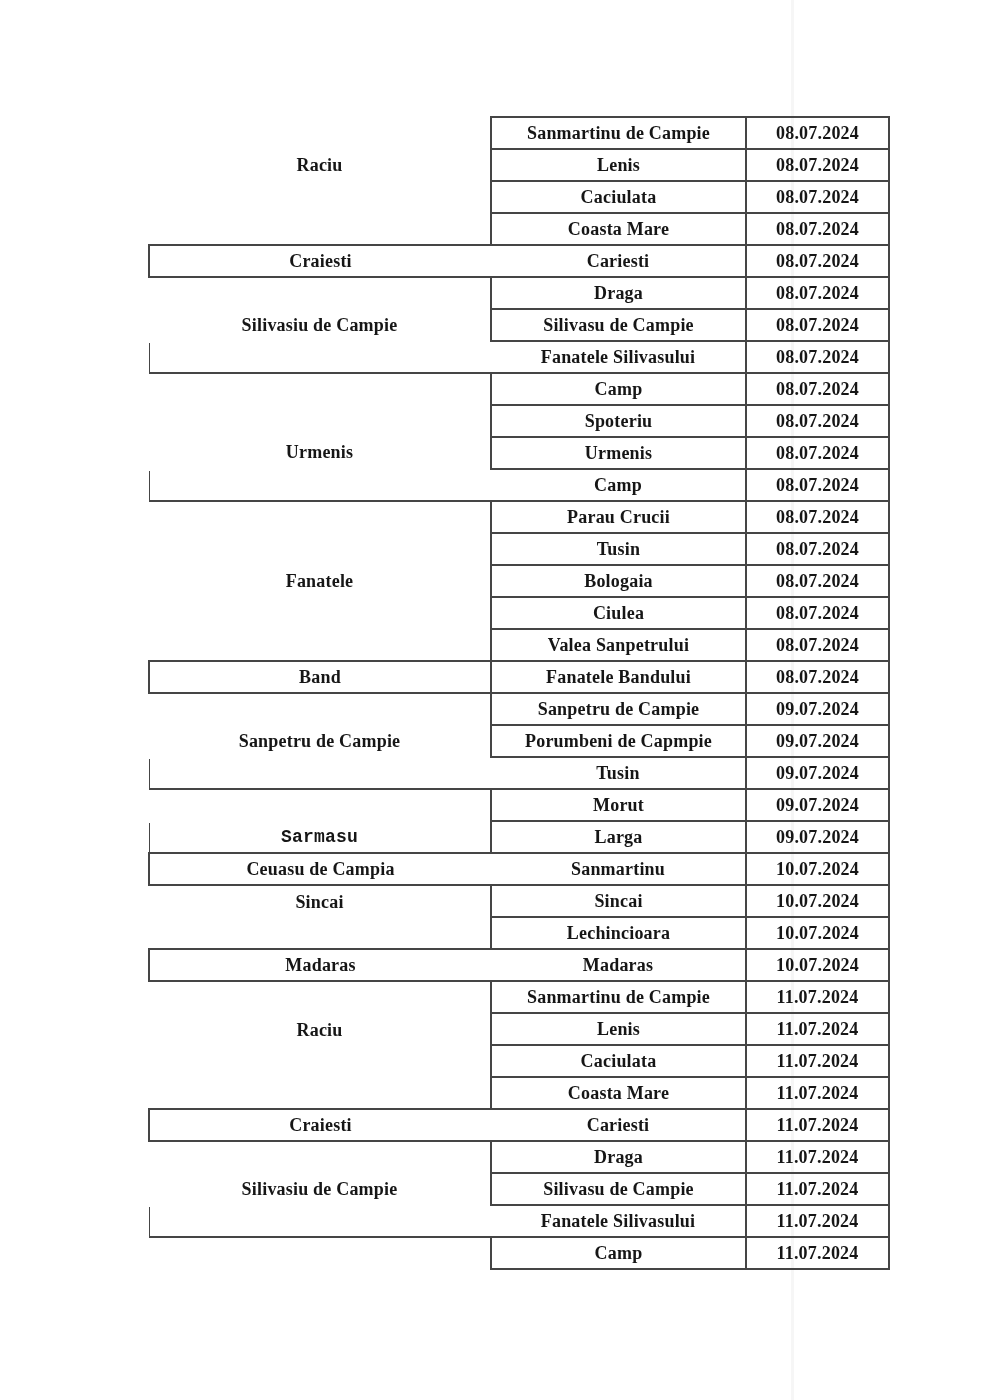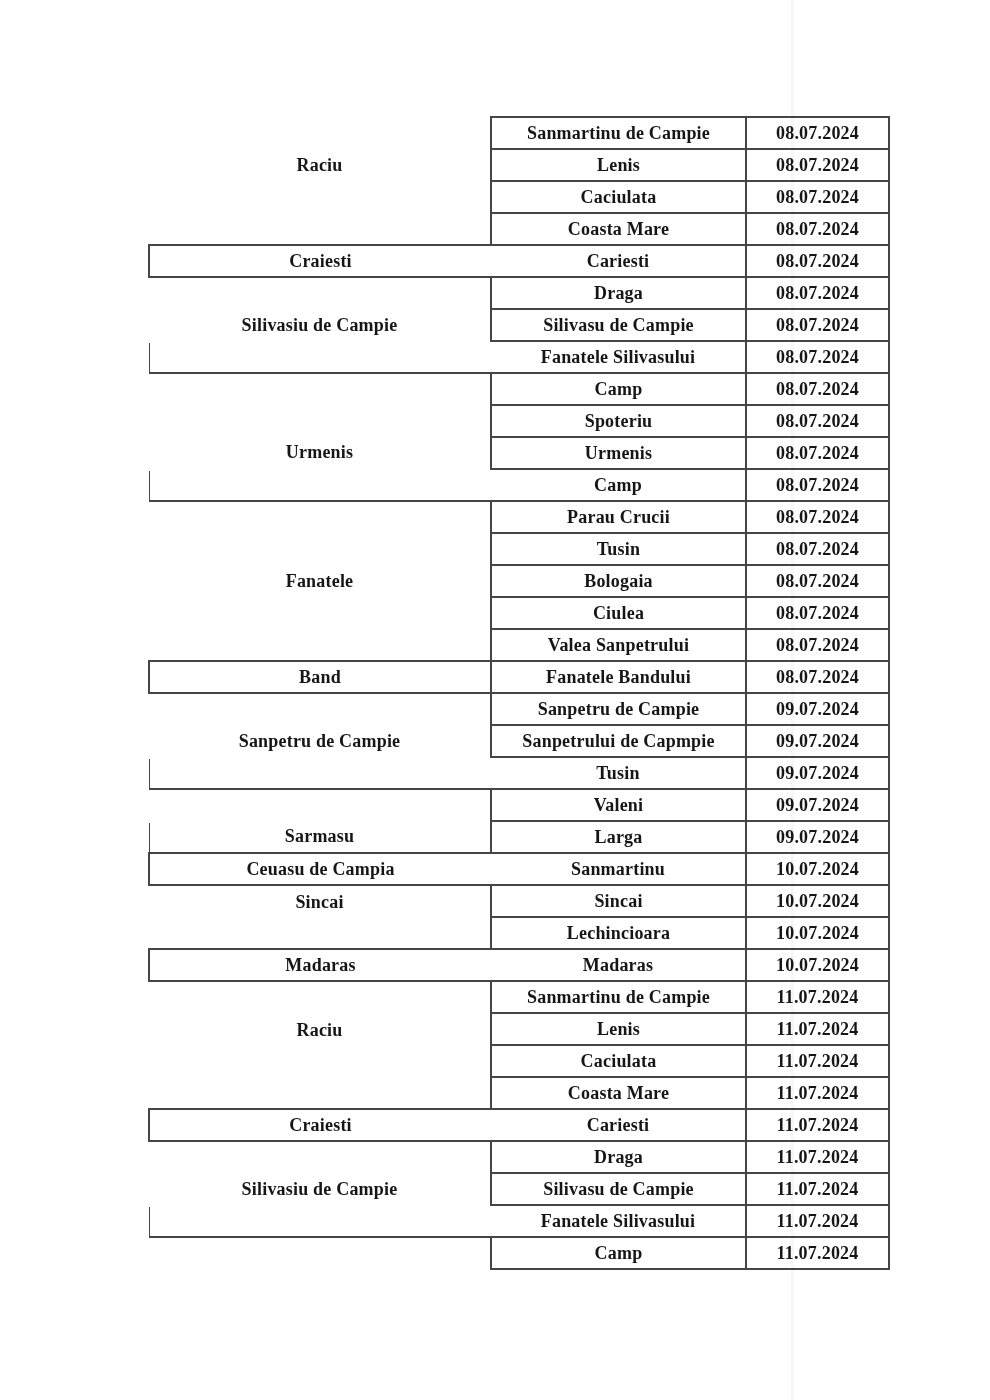--- a/index.html
+++ b/index.html
@@ -167,30 +167,30 @@
           <td class="ccell bl bt bb" rowspan="1"><span class="clabel">Band</span></td>
           <td class="vcell">Fanatele Bandului</td>
           <td class="dcell">08.07.2024</td>
         </tr>
         <tr>
           <td class="ccell bb partial" rowspan="3"><span class="clabel">Sanpetru de Campie</span></td>
           <td class="vcell">Sanpetru de Campie</td>
           <td class="dcell">09.07.2024</td>
         </tr>
         <tr>
-          <td class="vcell">Sanpetrului de Capmpie</td>
+          <td class="vcell">Porumbeni de Capmpie</td>
           <td class="dcell">09.07.2024</td>
         </tr>
         <tr>
           <td class="vcell nodiv">Tusin</td>
           <td class="dcell">09.07.2024</td>
         </tr>
         <tr>
-          <td class="ccell bb partial" rowspan="2"><span class="clabel" style="transform: translateY(15px);">Sarmasu</span></td>
-          <td class="vcell">Valeni</td>
+          <td class="ccell bb partial" rowspan="2"><span class="clabel" style="transform: translateY(15px); font-family: Liberation Mono, monospace;">Sarmasu</span></td>
+          <td class="vcell">Morut</td>
           <td class="dcell">09.07.2024</td>
         </tr>
         <tr>
           <td class="vcell">Larga</td>
           <td class="dcell">09.07.2024</td>
         </tr>
         <tr>
           <td class="ccell bl bt bb" rowspan="1"><span class="clabel">Ceuasu de Campia</span></td>
           <td class="vcell nodiv">Sanmartinu</td>
           <td class="dcell">10.07.2024</td>

